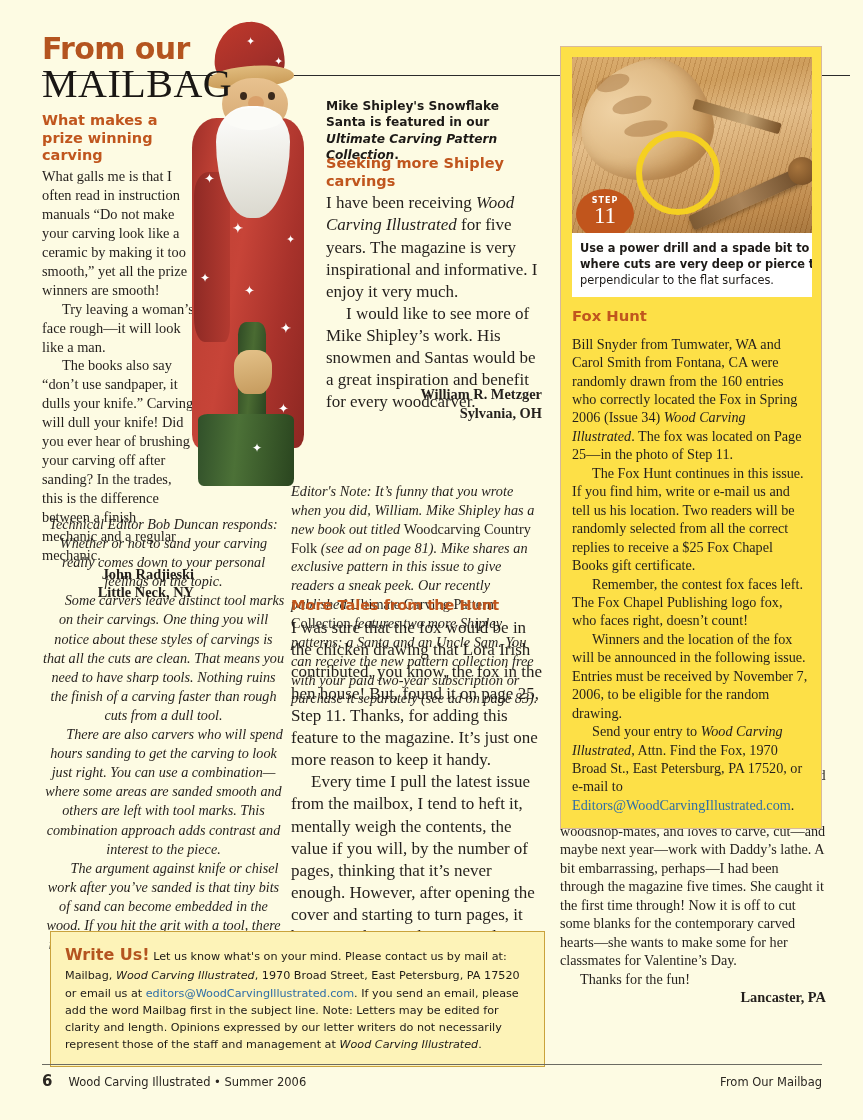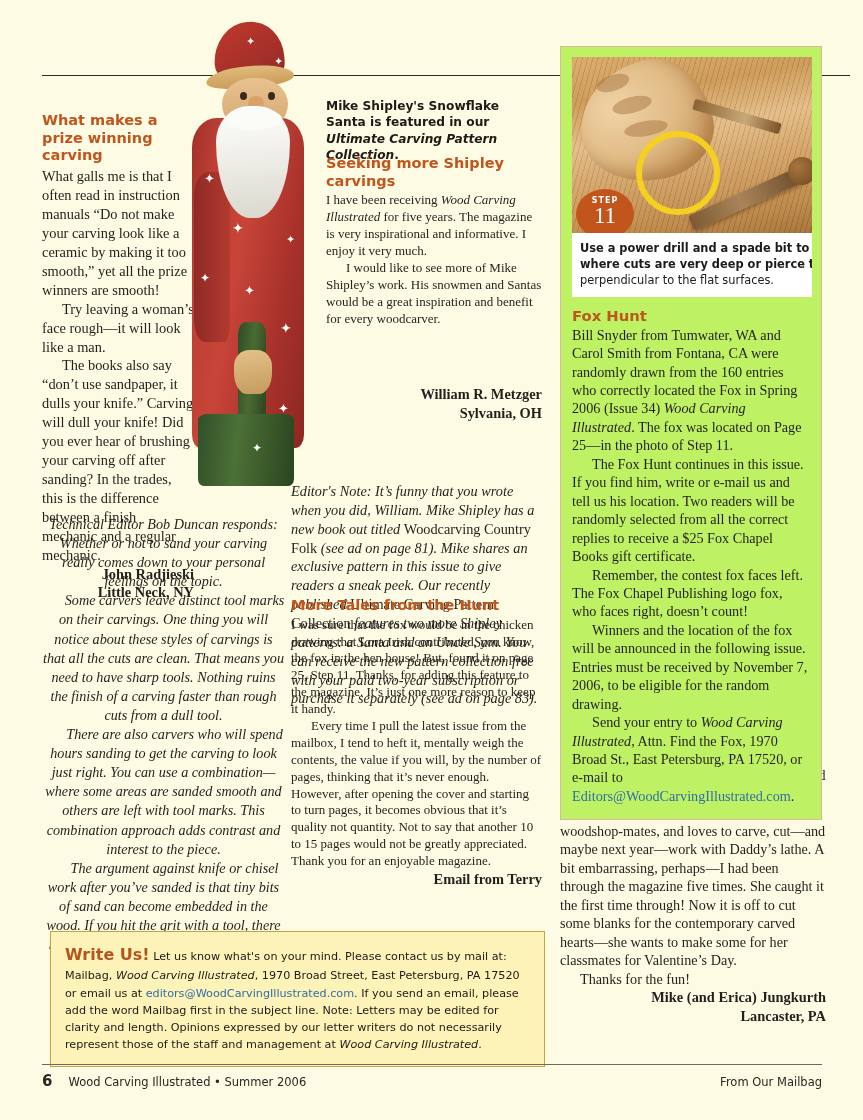--- a/index.html
+++ b/index.html
@@ -42,21 +42,21 @@
   .hd{
     font-family:"DejaVu Sans", sans-serif;
     font-weight:bold;
     font-size:14.5px;
     line-height:1.22;
     color:#c0561e;
     margin:0 0 2px 0;
   }
   p.body{
     margin:0;
-    font-size:13px;
+    font-size:17px;
     line-height:1.30;
     text-align:left;
   }
   p.body.ind{text-indent:20px;}
   p.sig{
     margin:0;
     font-size:14.4px;
     line-height:1.30;
     font-weight:bold;
     text-align:right;
@@ -87,21 +87,21 @@
     font-weight:bold;font-size:12.2px;line-height:1.34;margin:0;color:#1d1a17;
   }
   #col2-a{left:326px;top:155px;width:216px;}
   #col2-b{left:313px;top:385px;width:229px;}
   #col2-c{left:291px;top:482px;width:251px;}
   #col2-d{left:291px;top:597px;width:251px;}
 
   
   .panel{
     position:absolute;left:560px;top:46px;width:262px;
-    background:#bef264;
+    background:#fde047;
     border:1px solid #d8b99b;
     box-sizing:border-box;
     padding:10px 11px 14px 11px;
     z-index:4;
   }
   .photobox{
     width:240px;background:#ffffff;position:relative;overflow:hidden;
   }
   .photo{
     width:240px;height:176px;position:relative;overflow:hidden;
@@ -148,21 +148,21 @@
     width:240px;background:#fff;padding:7px 0 8px 8px;box-sizing:border-box;
     overflow:hidden;
   }
   .photocap-box p{
     margin:0;white-space:nowrap;
     font-family:"DejaVu Sans", sans-serif;
     font-size:11.4px;line-height:1.42;color:#1d1a17;
   }
   .photocap-box p.b{font-weight:bold;}
   #panel-text{margin-top:10px;}
-  #panel-text .hd{font-size:14.8px;margin-bottom:1px;}
+  #panel-text .hd{font-size:14.8px;margin-bottom:10px;}
   #panel-text p.body{font-size:14.2px;line-height:1.30;}
   .email-link{color:#2f6ea8;}
 
   
   #col3-lower{left:560px;top:766px;width:266px;}
   #col3-lower p.body{font-size:14.2px;line-height:1.305;}
 
   
   .santa{
     position:absolute;left:186px;top:22px;width:126px;height:470px;z-index:5;
@@ -238,20 +238,24 @@
   .footer .mid{flex:1;}
   .footer .right{text-align:right;}
 </style>
 </head>
 <body>
 
 <div class="page">
 
   <div class="mast-rule"></div>
 
+  <div class="masthead">
+    <div class="mast-from">From our</div>
+    <div class="mast-bag">MAILBAG</div>
+  </div>
 
   <div class="santa">
     <div class="s-body"></div>
     <div class="s-arm"></div>
     <div class="s-bag"></div>
     <div class="s-base"></div>
     <div class="s-mitt"></div>
     <div class="s-hat"></div>
     <div class="s-brim"></div>
     <div class="s-face"></div>
@@ -344,21 +348,20 @@
       <p class="body ind">The Fox Hunt continues in this issue. If you find him, write or e-mail us and tell us his location. Two readers will be randomly selected from all the correct replies to receive a $25 Fox Chapel Books gift certificate.</p>
       <p class="body ind">Remember, the contest fox faces left. The Fox Chapel Publishing logo fox, who faces right, doesn’t count!</p>
       <p class="body ind">Winners and the location of the fox will be announced in the following issue.  Entries must be received by November 7, 2006, to be eligible for the random drawing.</p>
       <p class="body ind"><span>Send your entry to </span><span class="it">Wood Carving Illustrated</span><span>, Attn. Find the Fox, 1970 Broad St., East Petersburg, PA 17520, or e-mail to </span><span class="email-link">Editors@WoodCarvingIllustrated.com</span><span>.</span></p>
     </div>
   </div>
 
   <div class="col" id="col3-lower">
     <p class="body">We have enjoyed another search and find! And this time, it was found by Erica, my 10 year old daughter, who is also one of my woodshop-mates, and loves to carve, cut—and maybe next year—work with Daddy’s lathe. A bit embarrassing, perhaps—I had been through the magazine five times. She caught it the first time through! Now it is off to cut some blanks for the contemporary carved hearts—she wants to make some for her classmates for Valentine’s Day.</p>
     <p class="body ind">Thanks for the fun!</p>
-    <p class="sig">Mike (and Erica) Jungkurth</p>
     <p class="sig">Lancaster, PA</p>
   </div>
 
   <div class="writeus">
     <p><span class="wu-title">Write Us!</span><span> Let us know what's on your mind. Please contact us by mail at: Mailbag, </span><span class="it">Wood Carving Illustrated</span><span>, 1970 Broad Street, East Petersburg, PA 17520 or email us at </span><span class="email-link">editors@WoodCarvingIllustrated.com</span><span>. If you send an email, please add the word Mailbag first in the subject line. Note: Letters may be edited for clarity and length. Opinions expressed by our letter writers do not necessarily represent those of the staff and management at </span><span class="it">Wood Carving Illustrated</span><span>.</span></p>
   </div>
 
   <div class="foot-rule"></div>
   <div class="footer">
     <span class="pg">6</span>

